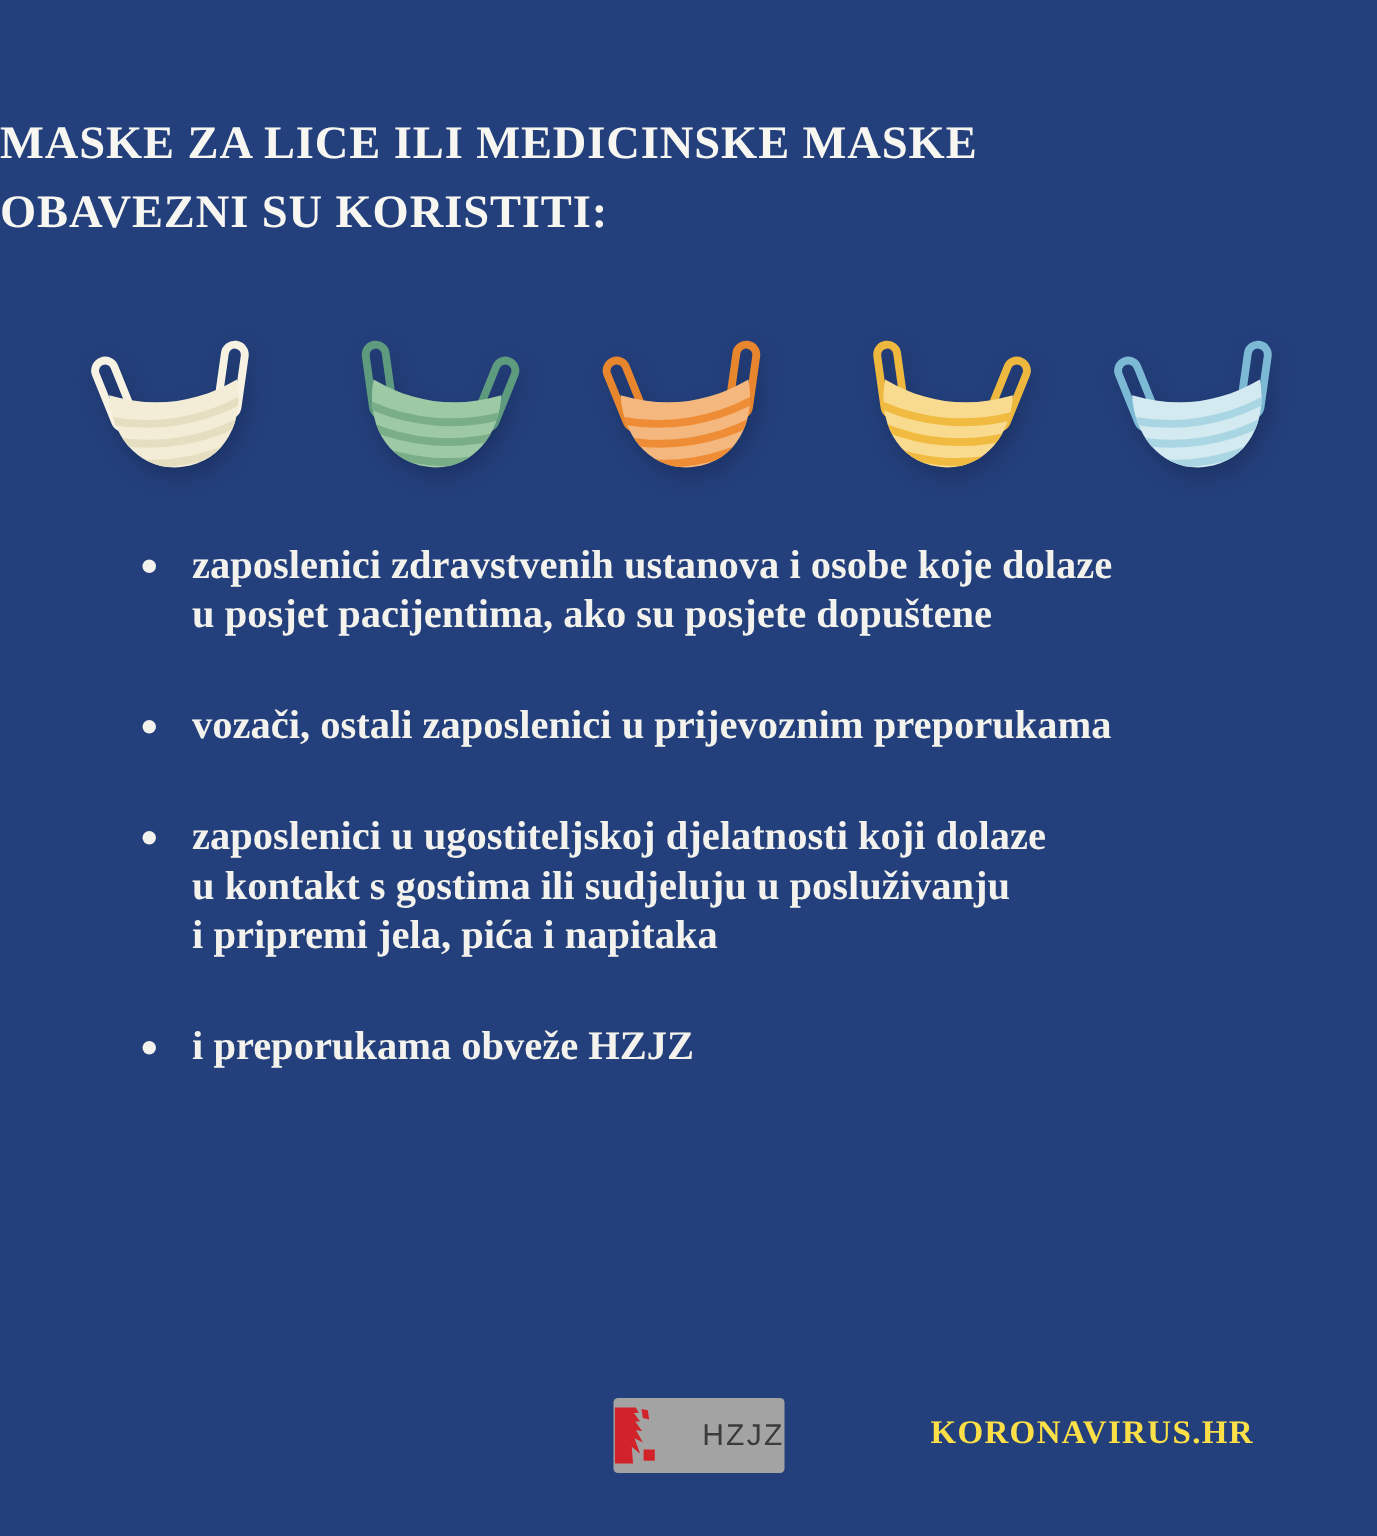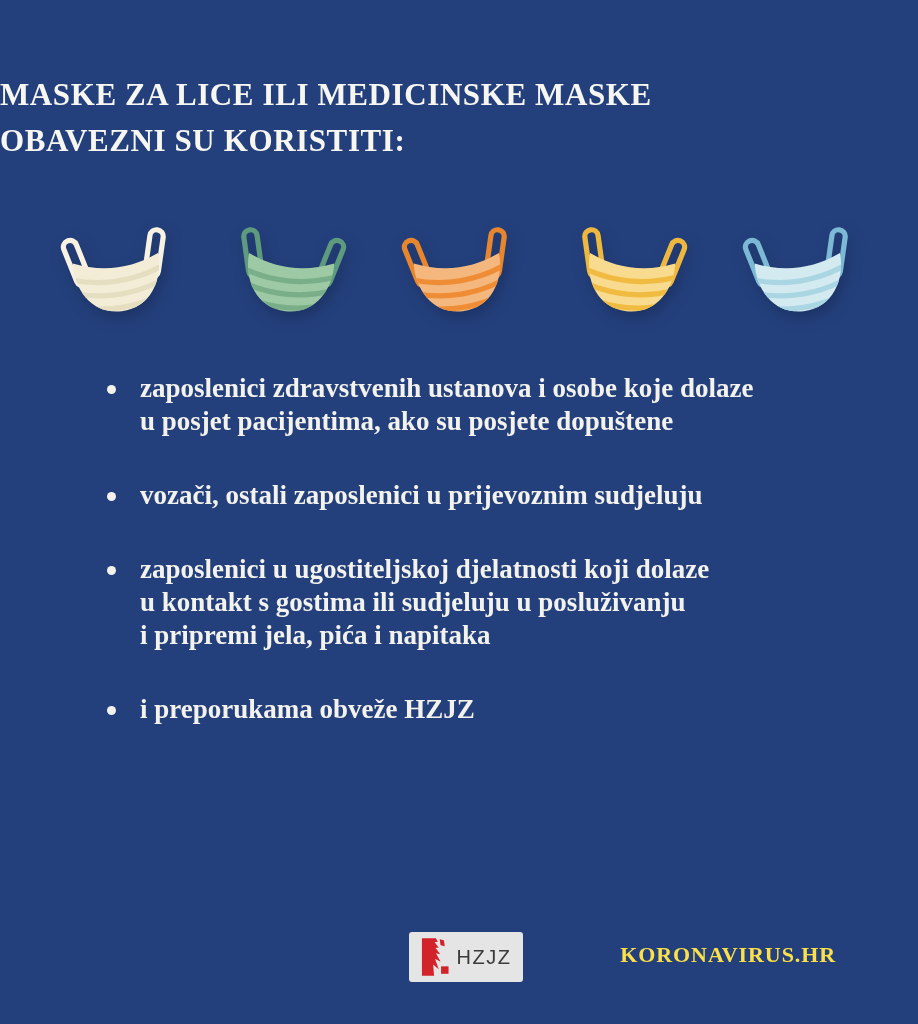--- a/index.html
+++ b/index.html
@@ -21,35 +21,35 @@
 
   .masks-row {
     position: absolute; top: 220px; left: 56px; right: 56px; height: 120px;
     display: flex; justify-content: space-between; align-items: center;
   }
   .mask { width: 124px; height: 118px; }
   .mask svg { width: 100%; height: 100%; filter: drop-shadow(3px 6px 7px rgba(8,16,40,0.28)); }
 
   .bullets {
     position: absolute; top: 360px; left: 95px; right: 52px;
-    margin: 12px; padding: 0; list-style: none;
+    margin: 0; padding: 0; list-style: none;
     color: #F3F2EC;
     font-size: 27px; font-weight: bold; line-height: 33px;
   }
   .bullet { display: flex; margin-bottom: 41px; }
   .dot {
     flex: none; width: 9px; height: 9px; border-radius: 50%;
     background: #F3F2EC; margin: 13px 24px 0 0;
   }
 
   .hzjz-box {
     position: absolute; left: 409px; top: 932px;
     width: 114px; height: 50px;
-    background: #e5e5e5; border-radius: 3px;
-    display: flex; align-items: center; justify-content: center; gap: 8px;
+    background: #a3a3a3; border-radius: 3px;
+    display: flex; align-items: center; justify-content: space-between; gap: 8px;
   }
   .hzjz-text {
     font-family: "Liberation Sans", sans-serif;
     font-size: 20px; color: #3B3B3C; letter-spacing: 1.5px;
   }
   .site {
     position: absolute; right: 82px; top: 942px;
     color: #fde047; font-size: 22px; font-weight: bold; letter-spacing: 0.9px;
   }
 </style>
@@ -160,21 +160,21 @@
     <li class="bullet">
       <span class="dot"></span>
       <div>
         <div>zaposlenici zdravstvenih ustanova i osobe koje dolaze</div>
         <div>u posjet pacijentima, ako su posjete dopuštene</div>
       </div>
     </li>
     <li class="bullet">
       <span class="dot"></span>
       <div>
-        <div>vozači, ostali zaposlenici u prijevoznim sudjeluju</div>
+        <div>vozači, ostali zaposlenici u prijevoznim preporukama</div>
       </div>
     </li>
     <li class="bullet">
       <span class="dot"></span>
       <div>
         <div>zaposlenici u ugostiteljskoj djelatnosti koji dolaze</div>
         <div>u kontakt s gostima ili sudjeluju u posluživanju</div>
         <div>i pripremi jela, pića i napitaka</div>
       </div>
     </li>

